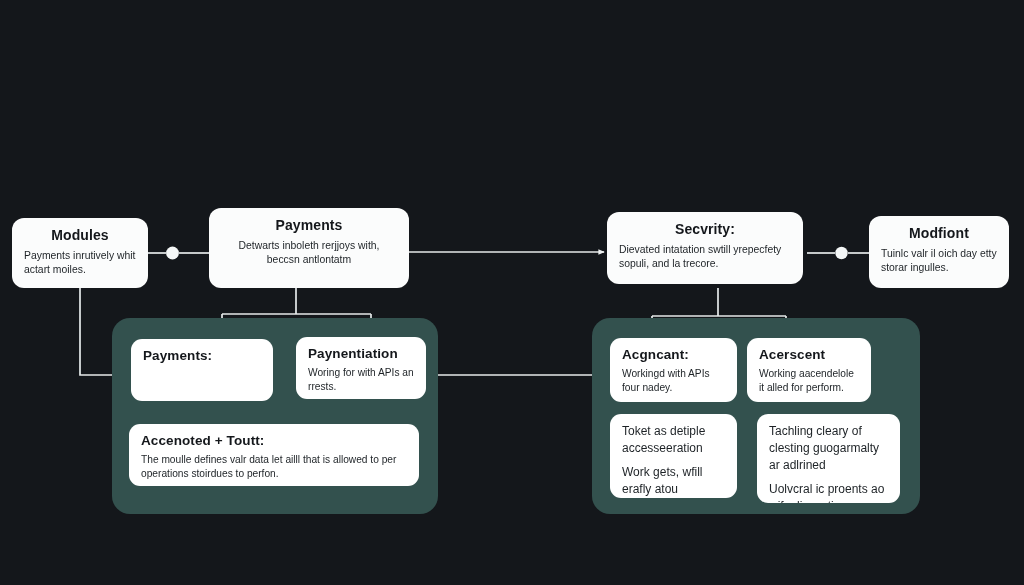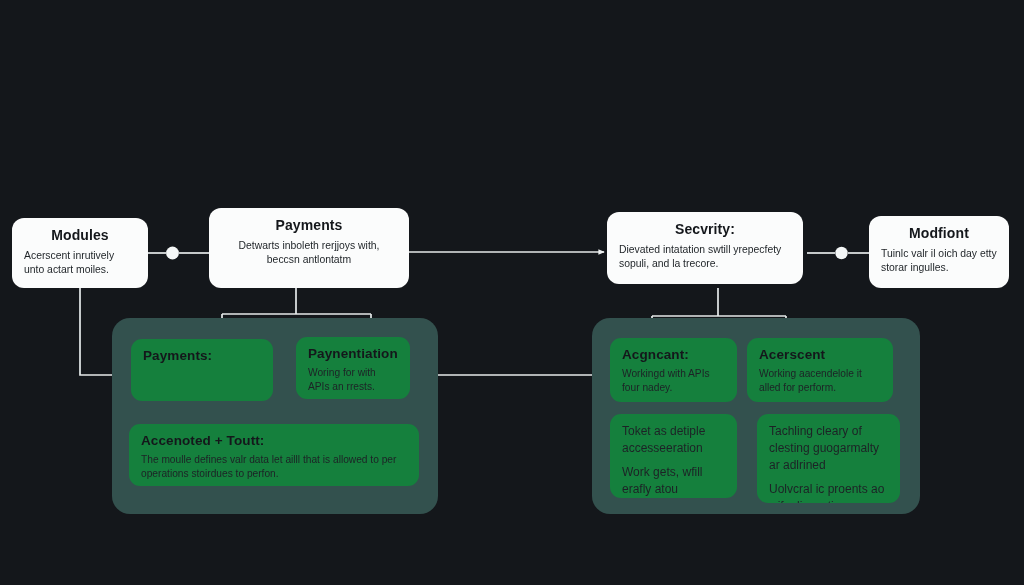--- a/index.html
+++ b/index.html
@@ -27,21 +27,21 @@
     background: #33514e;
     border-radius: 18px;
     z-index: 2;
   }
   #group-left  { left: 112px; top: 318px; width: 326px; height: 196px; }
   #group-right { left: 592px; top: 318px; width: 328px; height: 196px; }
 
   
   .card {
     position: absolute;
-    background: #15803d;
+    background: #ffffff;
     border-radius: 11px;
     z-index: 3;
     padding: 9px 12px 10px 12px;
     overflow: hidden;
   }
   .card .card-title {
     color: #14171b;
     font-size: 13.5px;
     font-weight: 700;
     line-height: 1.25;
@@ -69,26 +69,26 @@
   #card-payments-top .card-body { text-align: center; }
 
   #card-security  { left: 607px; top: 212px; width: 196px; height: 72px; }
   #card-security .card-body { text-align: left; }
 
   #card-modfiont  { left: 869px; top: 216px; width: 140px; height: 72px; }
   #card-modfiont .card-body { text-align: left; }
 
   
   #card-lg-1 { left: 131px; top: 339px; width: 142px; height: 62px; }
-  #card-lg-2 { left: 296px; top: 337px; width: 114px; height: 62px; }
+  #card-lg-2 { left: 296px; top: 337px; width: 130px; height: 62px; }
   #card-lg-3 { left: 129px; top: 424px; width: 290px; height: 62px; }
 
   
   #card-rg-1 { left: 610px; top: 338px; width: 127px; height: 64px; }
-  #card-rg-2 { left: 747px; top: 338px; width: 146px; height: 64px; }
+  #card-rg-2 { left: 747px; top: 338px; width: 124px; height: 64px; }
   #card-rg-3 { left: 610px; top: 414px; width: 127px; height: 84px; }
   #card-rg-4 { left: 757px; top: 414px; width: 143px; height: 89px; }
 
   #card-rg-3 .card-body, #card-rg-4 .card-body { font-size: 12px; }
 </style>
 </head>
 <body>
 
 <div id="canvas">
 
@@ -129,21 +129,21 @@
 
     <circle cx="172.5" cy="253" r="6.4" fill="#f4f7f7"></circle>
     <circle cx="841.5" cy="253" r="6.2" fill="#f4f7f7"></circle>
   </svg>
 
   <div id="group-left" class="group-panel"></div>
   <div id="group-right" class="group-panel"></div>
 
   <div id="card-modules" class="card top-card">
     <div class="card-title">Modules</div>
-    <div class="card-body">Acerscent inrutively unto actart moiles.</div>
+    <div class="card-body">Payments inrutively whit actart moiles.</div>
   </div>
 
   <div id="card-payments-top" class="card top-card">
     <div class="card-title">Payments</div>
     <div class="card-body">Detwarts inboleth rerjjoys with, beccsn antlontatm</div>
   </div>
 
   <div id="card-security" class="card top-card">
     <div class="card-title">Secvrity:</div>
     <div class="card-body">Dievated intatation swtill yrepecfety sopuli, and la trecore.</div>

